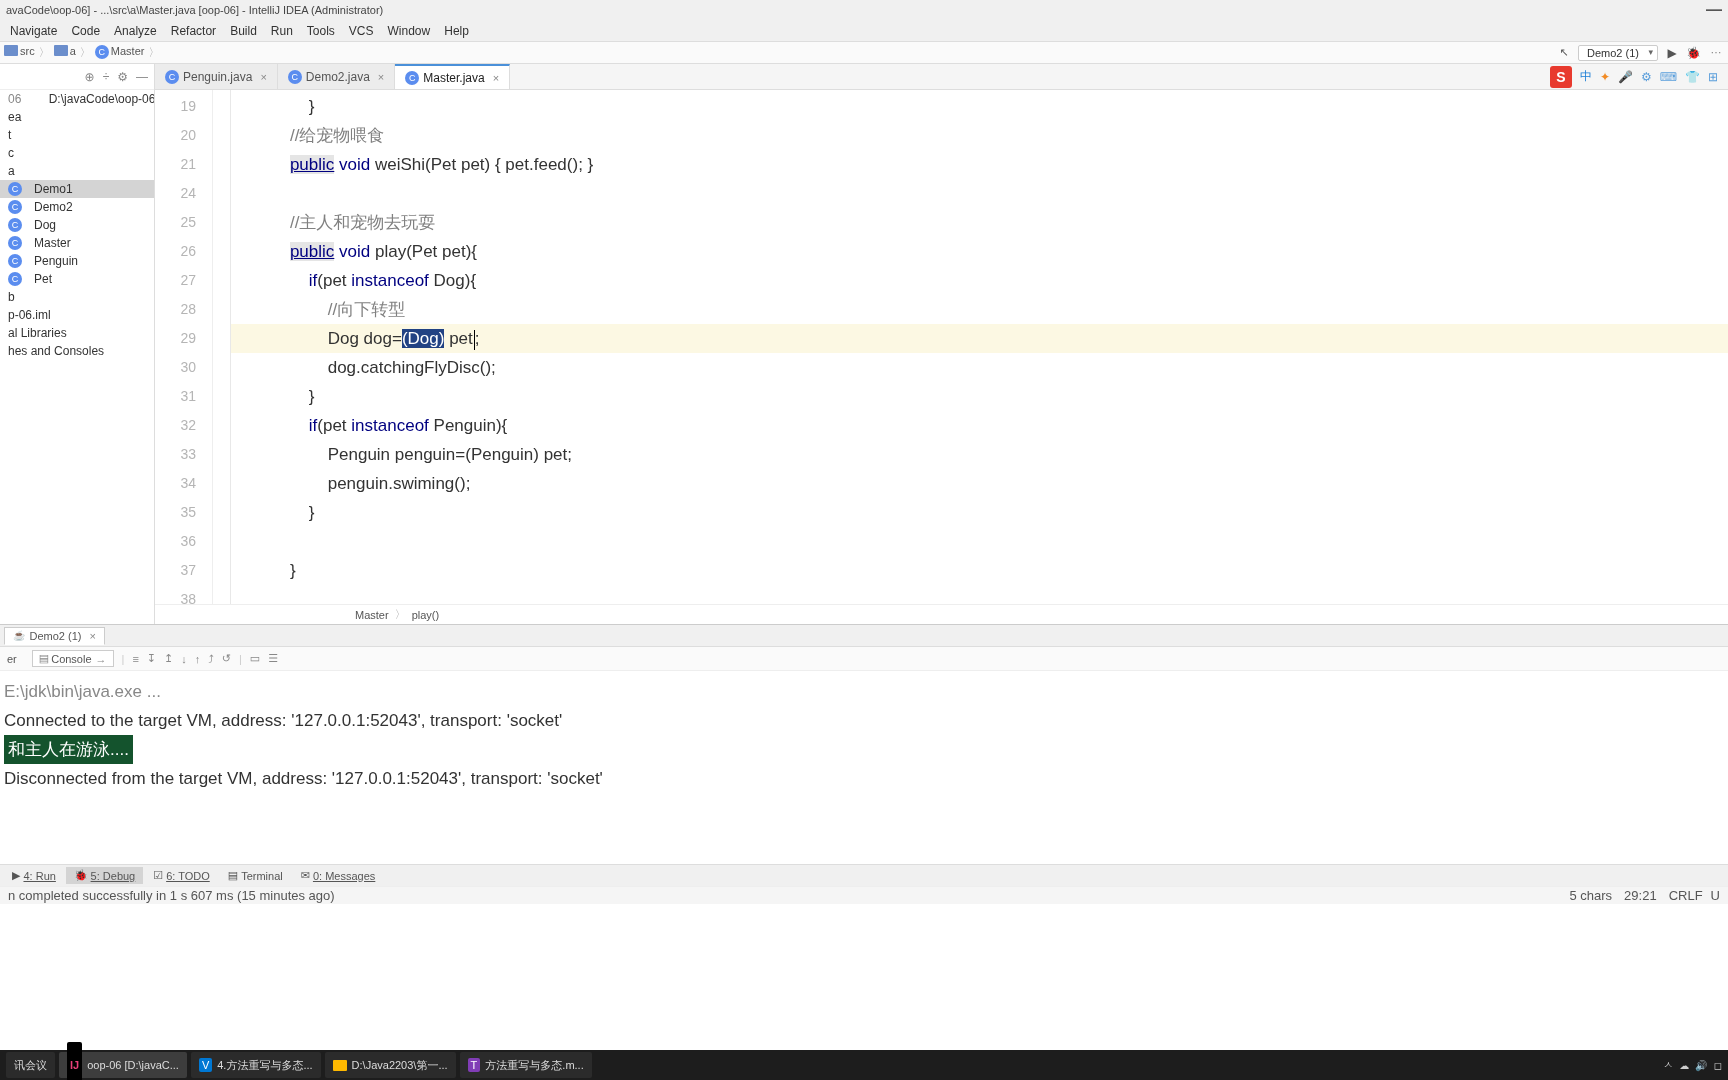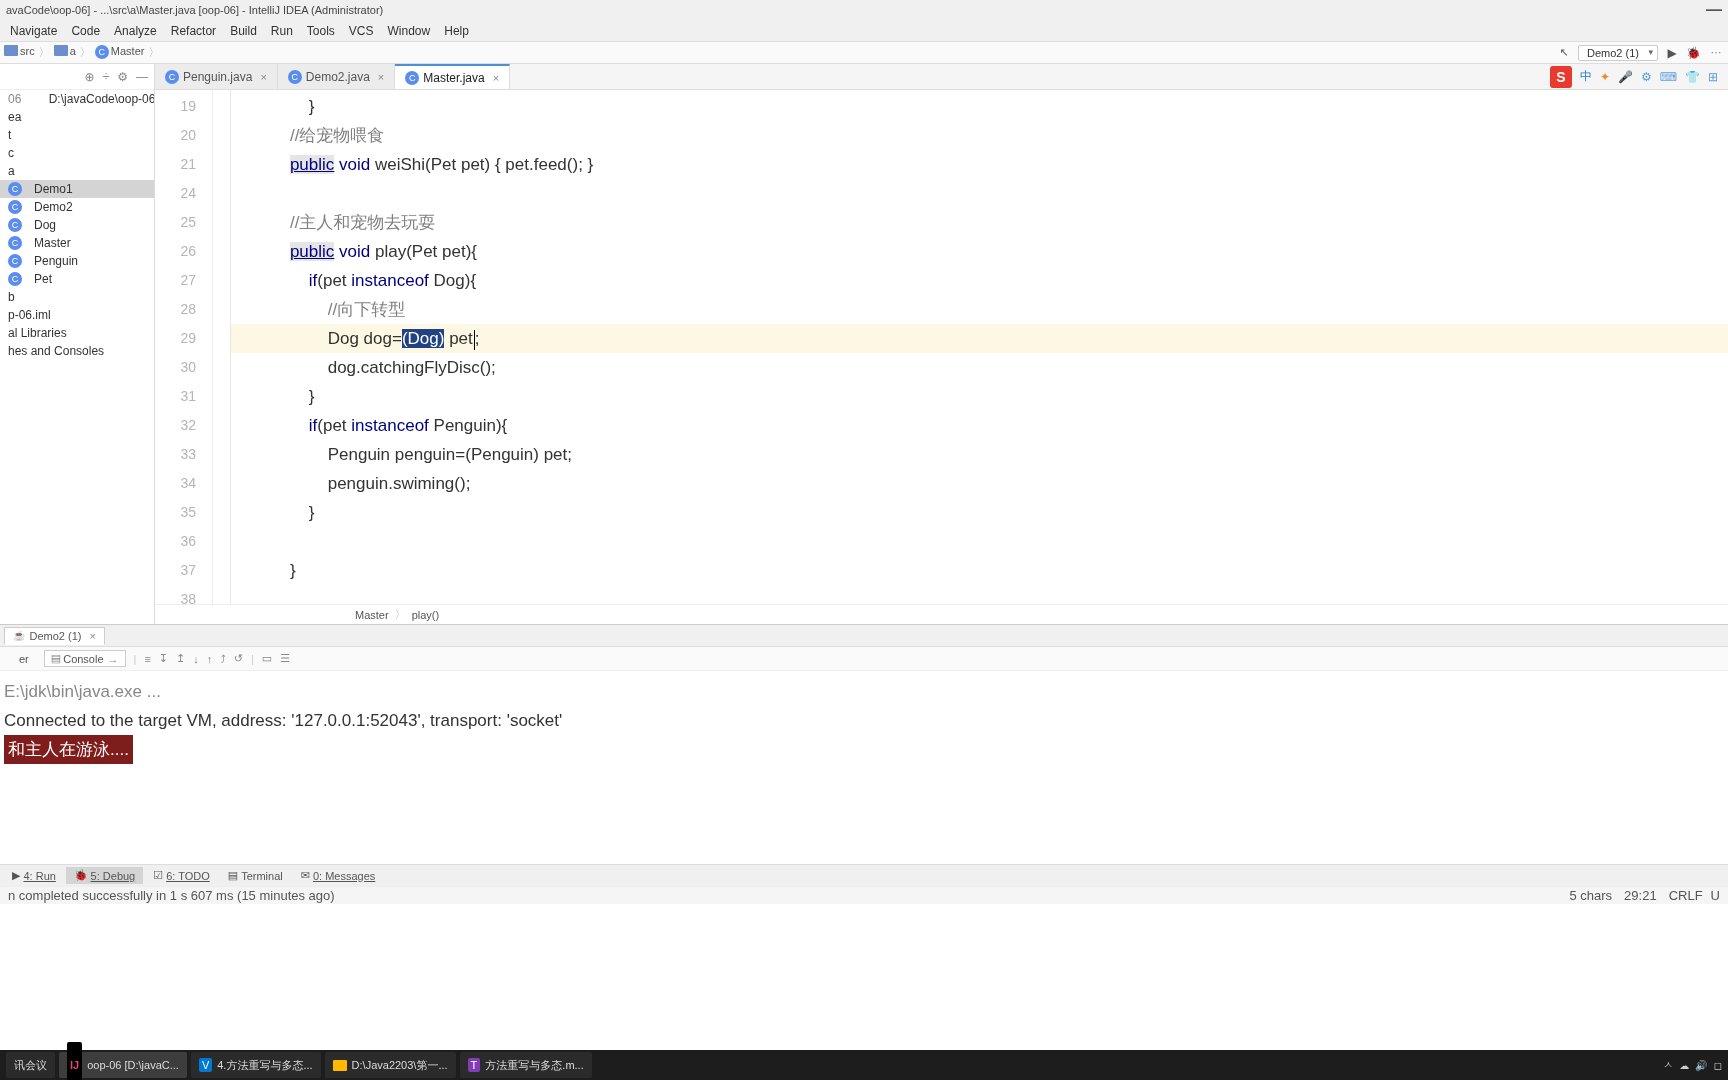--- a/index.html
+++ b/index.html
@@ -43,27 +43,27 @@
 .code .cm { color: #808080; }
 .code .pub { background: #e5e5e5; color: #000080; text-decoration: underline; }
 .code .sel { background: #214283; color: #fff; }
 .code .cursor::after { content: ""; display: inline-block; width: 1px; height: 20px; background: #000; vertical-align: middle; margin-left: 1px; }
 .breadcrumb-editor { height: 20px; border-top: 1px solid #eee; display: flex; align-items: center; gap: 6px; padding: 0 10px; font-size: 11px; color: #555; }
 .breadcrumb-editor .bsep { color: #aaa; }
 .debug-panel { border-top: 1px solid #ccc; height: 240px; display: flex; flex-direction: column; }
 .debug-tabs { height: 22px; background: #f0f0f0; display: flex; align-items: center; border-bottom: 1px solid #ddd; padding: 0 4px; gap: 2px; font-size: 11px; }
 .dtab { padding: 2px 8px; color: #555; display: flex; align-items: center; gap: 4px; }
 .dtab.active { background: #fff; border: 1px solid #ccc; border-bottom: 1px solid #fff; }
-.debug-toolbar { height: 24px; background: #fafafa; display: flex; align-items: center; gap: 8px; padding: 0 12px; border-bottom: 1px solid #eee; font-size: 11px; }
+.debug-toolbar { height: 24px; background: #fafafa; display: flex; align-items: center; gap: 8px; padding: 0 0; border-bottom: 1px solid #eee; font-size: 11px; }
 .debug-toolbar .btn { padding: 1px 6px; display: flex; align-items: center; gap: 2px; color: #555; border: 1px solid transparent; }
 .debug-toolbar .btn.active { background: #fff; border: 1px solid #ccc; }
 .debug-toolbar .ico { color: #888; }
 .console-out { flex: 1; font-family: "Consolas","Microsoft YaHei", monospace; font-size: 17px; padding: 6px 4px; color: #333; overflow: hidden; }
 .console-out div { line-height: 29px; }
-.console-out .highlight-line { background: #7f1d1d; color: #fff; display: inline-block; padding: 0 4px; }
+.console-out .highlight-line { background: #14532d; color: #fff; display: inline-block; padding: 0 4px; }
 .console-out .grey { color: #888; }
 .bottom-tabs { height: 22px; background: #f0f0f0; border-top: 1px solid #ddd; display: flex; align-items: center; gap: 2px; padding: 0 4px; font-size: 11px; }
 .btab { padding: 2px 8px; color: #555; display: flex; align-items: center; gap: 3px; }
 .btab.active { background: #d4d4d4; }
 .btab .u { text-decoration: underline; }
 .statusbar { height: 18px; background: #f5f5f5; display: flex; align-items: center; padding: 0 8px; font-size: 13px; color: #555; border-top: 1px solid #eee; }
 .statusbar .spacer { flex: 1; }
 .taskbar { position: absolute; bottom: 0; left: 0; right: 0; height: 30px; background: #1d1d1d; display: flex; align-items: center; padding: 0 6px; gap: 4px; color: #ddd; font-size: 11px; }
 .taskbar .tbtn { height: 26px; padding: 0 8px; display: flex; align-items: center; gap: 5px; background: #2b2b2b; border-radius: 2px; }
 .taskbar .tbtn.active { background: #3d3d3d; }
@@ -265,20 +265,21 @@
     <span class="ico">⤴</span>
     <span class="ico">↺</span>
     <span style="color:#ccc">|</span>
     <span class="ico">▭</span>
     <span class="ico">☰</span>
   </div>
   <div class="console-out">
     <div class="grey">E:\jdk\bin\java.exe ...</div>
     <div>Connected to the target VM, address: '127.0.0.1:52043', transport: 'socket'</div>
     <div><span class="highlight-line">和主人在游泳....</span></div>
+    <div>Disconnected from the target VM, address: '127.0.0.1:52043', transport: 'socket'</div>
   </div>
 </div>
 
 <div class="bottom-tabs">
   <div class="btab">▶ <span class="u">4: Run</span></div>
   <div class="btab active">🐞 <span class="u">5: Debug</span></div>
   <div class="btab">☑ <span class="u">6: TODO</span></div>
   <div class="btab">▤ <span>Terminal</span></div>
   <div class="btab">✉ <span class="u">0: Messages</span></div>
 </div>

